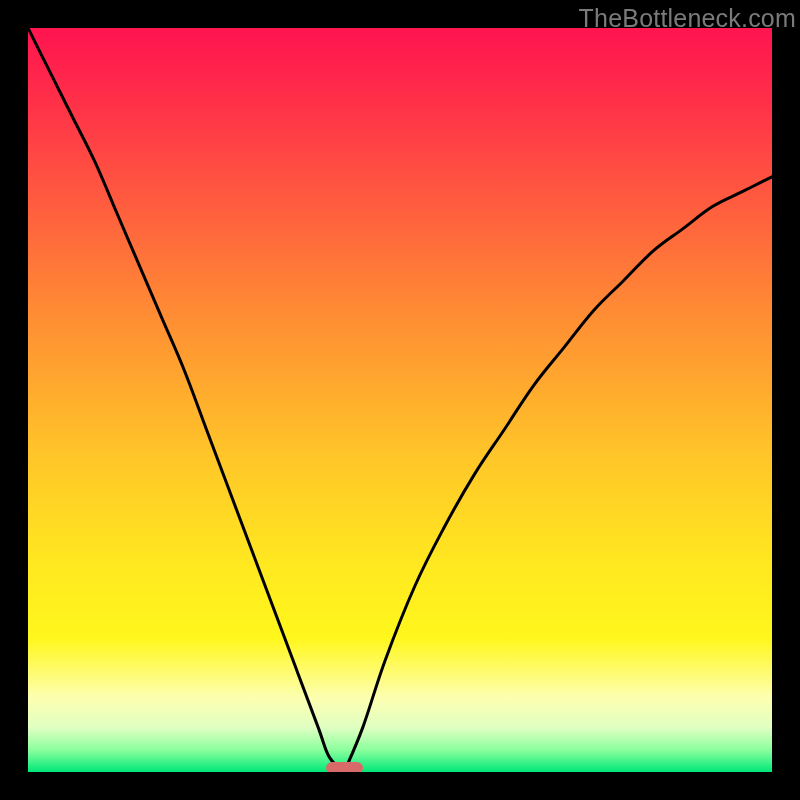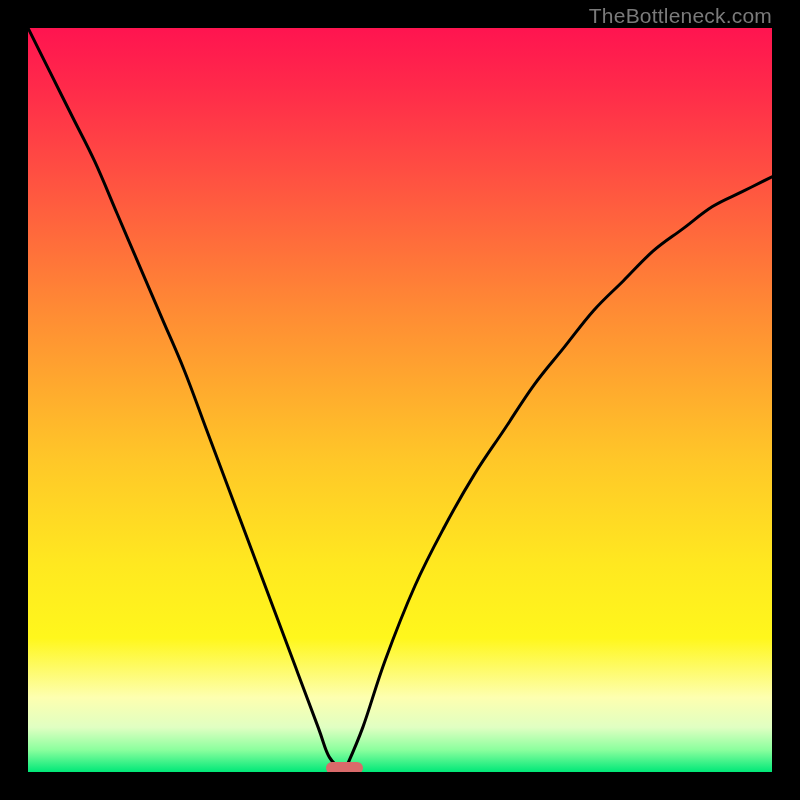--- a/index.html
+++ b/index.html
@@ -51,23 +51,23 @@
   .curve-svg {
     position: absolute;
     left: 0;
     top: 0;
     width: 100%;
     height: 100%;
   }
   .watermark {
     position: absolute;
     top: 4px;
-    right: 28px;
+    right: 4px;
     color: #7a7a7a;
-    font-size: 21px;
+    font-size: 25px;
     font-weight: 400;
     letter-spacing: 0.2px;
   }
   .marker {
     position: absolute;
     background: #d96a6a;
     border-radius: 6px;
   }
 </style>
 </head>

